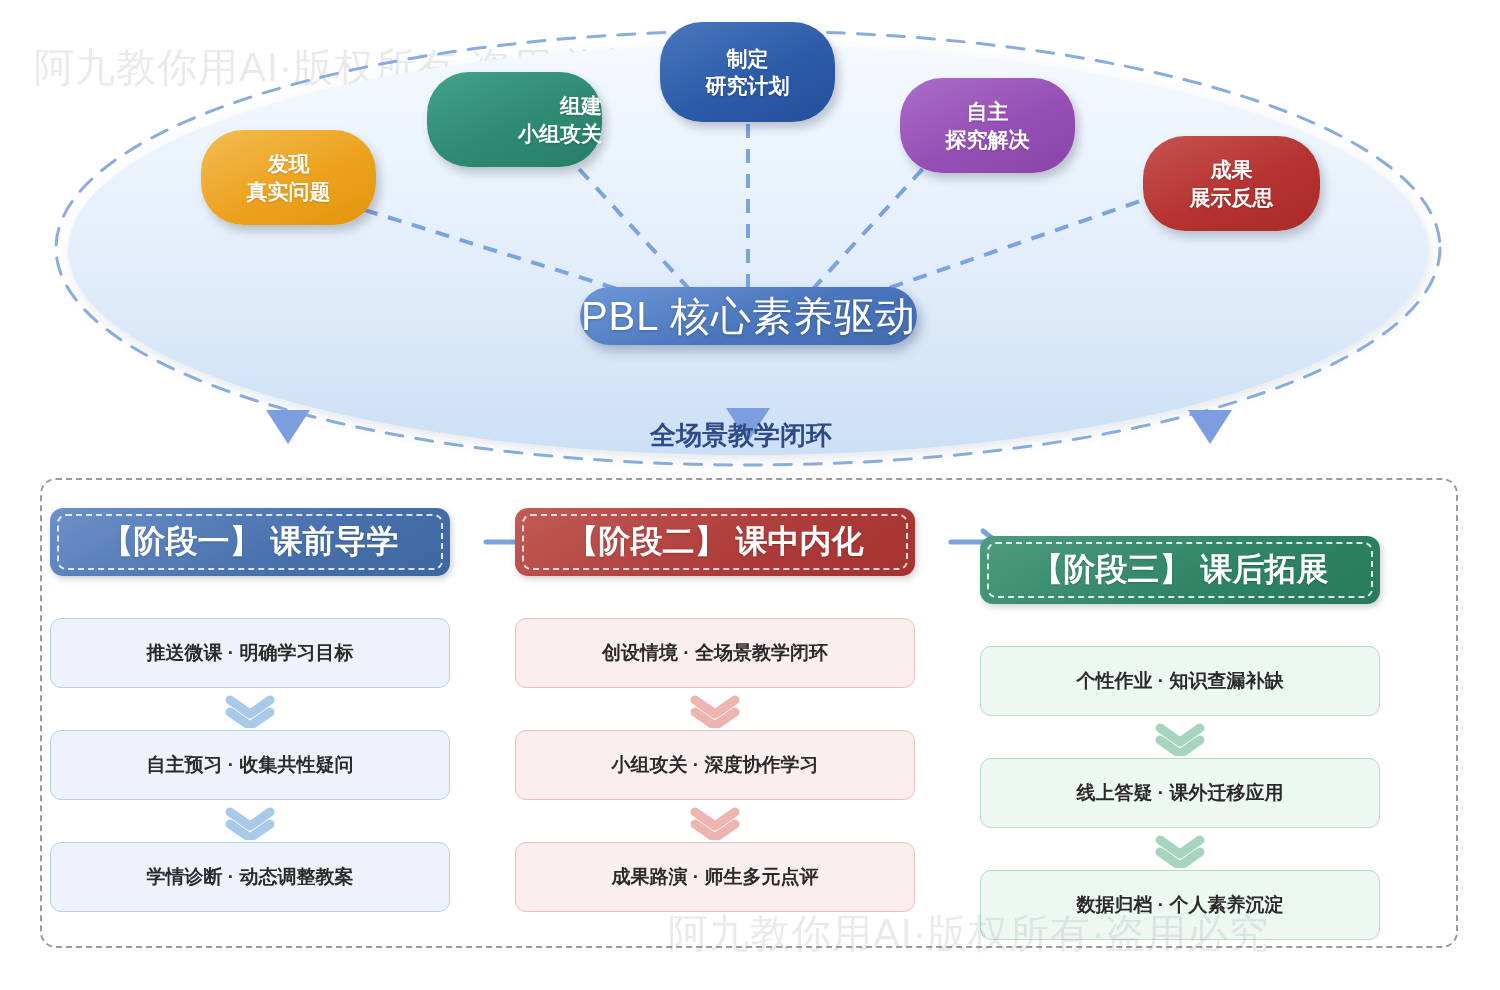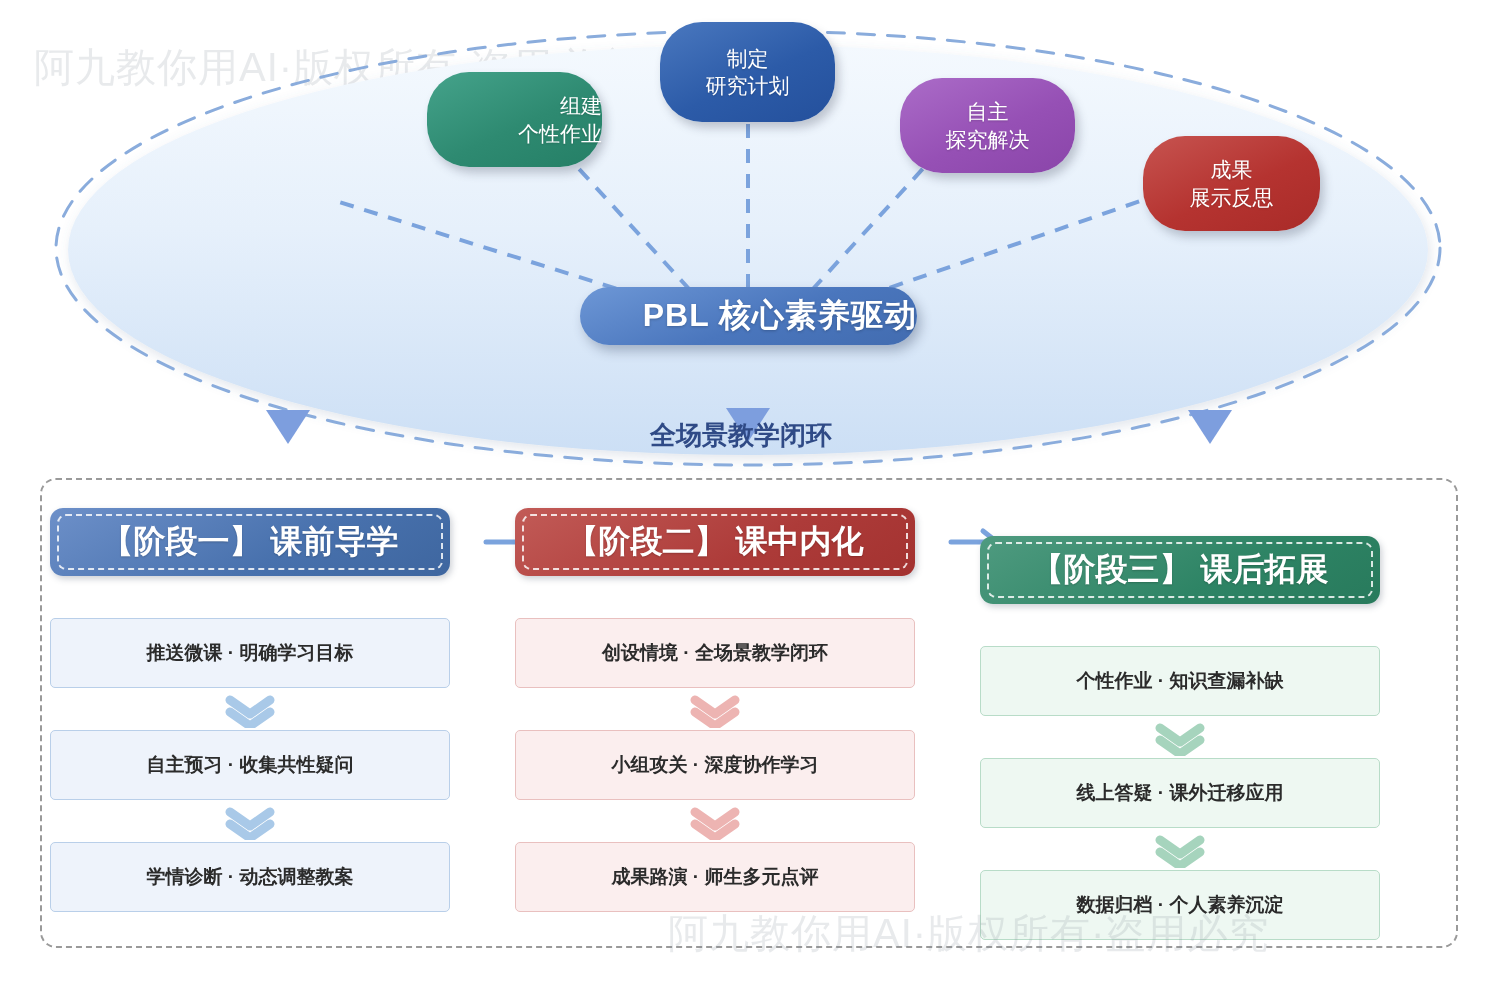--- a/index.html
+++ b/index.html
@@ -46,38 +46,38 @@
   }
 
   
   .node {
     position: absolute;
     display: flex;
     flex-direction: column;
     align-items: center;
     justify-content: center;
     color: #ffffff;
-    font-weight: 400;
+    font-weight: 700;
     font-size: 21px;
     line-height: 1.3;
     border-radius: 42px;
     box-shadow: 4px 6px 10px rgba(60,70,90,0.28);
     text-align: center;
     text-shadow: 0 1px 2px rgba(0,0,0,0.18);
   }
   .node span { display:block; white-space: nowrap; }
 
   .node-center {
     position: absolute;
     display: flex;
     align-items: center;
-    justify-content: flex-end;
+    justify-content: center;
     color: #fff;
-    font-size: 32px;
-    font-weight: 700;
+    font-size: 40px;
+    font-weight: 400;
     border-radius: 30px;
     background: linear-gradient(160deg,#6d97d6 0%,#4a76bd 55%,#426cb0 100%);
     box-shadow: 4px 6px 12px rgba(50,65,95,0.33);
     text-shadow: 0 1px 3px rgba(0,0,0,0.22);
     letter-spacing: 1px;
   }
 
   
   .loop-caption {
     position: absolute;
@@ -137,21 +137,21 @@
     border-radius: 9px;
     pointer-events: none;
   }
   .sh-1 { background: linear-gradient(150deg,#6d90c9 0%,#4871ad 60%,#3e669f 100%); }
   .sh-2 { background: linear-gradient(150deg,#c25b57 0%,#ad3b39 60%,#a33230 100%); }
   .sh-3 { background: linear-gradient(150deg,#4f9b80 0%,#2e8465 60%,#287a5c 100%); }
 
   .step {
     height: 70px;
     margin-top: 42px;
-    border-radius: 5px;
+    border-radius: 11px;
     display: flex;
     align-items: center;
     justify-content: center;
     font-size: 19px;
     font-weight: 700;
     color: #2b2b2b;
     box-sizing: border-box;
   }
   .step-1 { background: #eef3fb; border: 1.5px solid #b9cfe9; }
   .step-2 { background: #fbeeee; border: 1.5px solid #e9c0bf; }
@@ -208,24 +208,28 @@
       <line x1="866" y1="296" x2="1172" y2="190"></line>
     </g>
 
     <g fill="#7d9ede">
       <polygon points="266,410 310,410 288,444"></polygon>
       <polygon points="726,408 770,408 748,442"></polygon>
       <polygon points="1188,410 1232,410 1210,444"></polygon>
     </g>
   </svg>
 
+  <div class="node" style="left:201px; top:130px; width:175px; height:95px; background:linear-gradient(155deg,#f2bd52 0%,#eda21f 55%,#e2960e 100%);">
+    <span>发现</span>
+    <span>真实问题</span>
+  </div>
 
   <div class="node" style="left:427px; top:72px; width:175px; height:95px; background:linear-gradient(155deg,#45a38b 0%,#2e8a71 55%,#257f66 100%);align-items:flex-end;">
     <span>组建</span>
-    <span>个性作业</span>
+    <span>小组攻关</span>
   </div>
 
   <div class="node" style="left:660px; top:22px; width:175px; height:100px; background:linear-gradient(155deg,#4a78bf 0%,#2c5ba8 55%,#24509c 100%);">
     <span>制定</span>
     <span>研究计划</span>
   </div>
 
   <div class="node" style="left:900px; top:78px; width:175px; height:95px; background:linear-gradient(155deg,#ab6cc8 0%,#9650b5 55%,#8a45a9 100%);">
     <span>自主</span>
     <span>探究解决</span>

